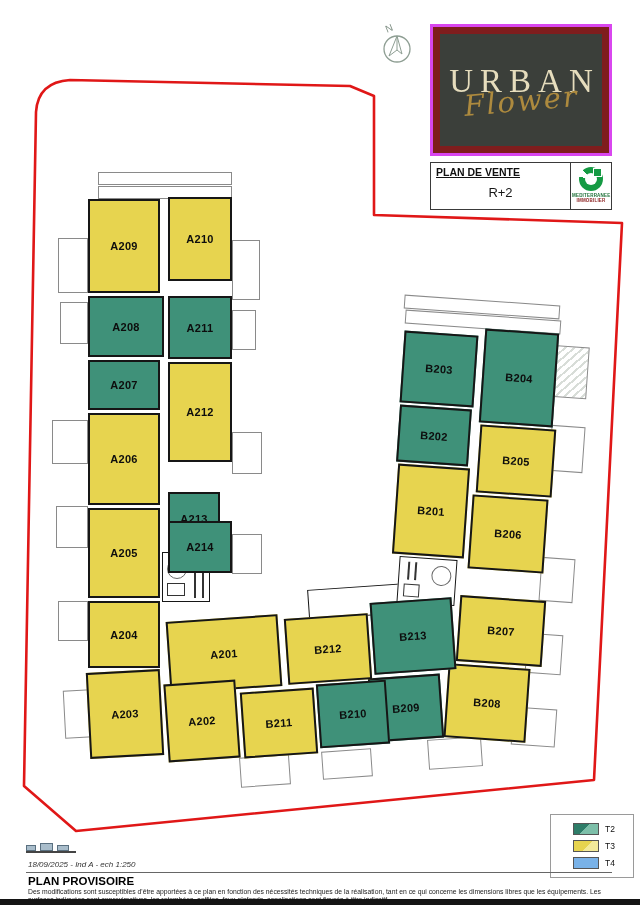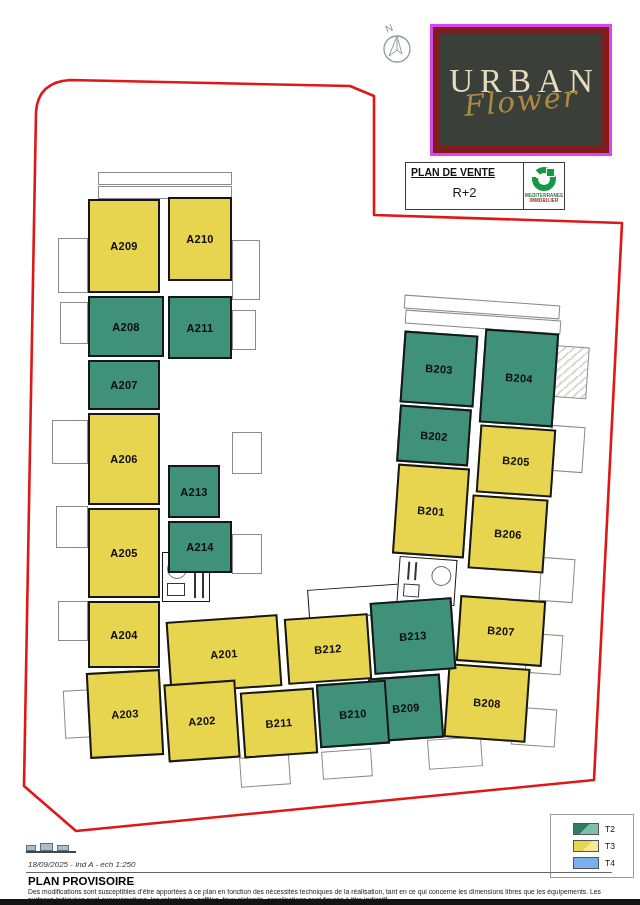--- a/index.html
+++ b/index.html
@@ -23,21 +23,21 @@
   .core .stl{position:absolute;width:1.5px;background:#333;}
   
   .logo-frame{position:absolute;left:430px;top:24px;width:182px;height:132px;background:#7f1d1d;
               border:3px solid #d946ef;box-sizing:border-box;}
   .logo-dark{position:absolute;left:7px;top:7px;right:7px;bottom:7px;background:#3b3f3a;
              display:flex;flex-direction:column;align-items:center;justify-content:center;}
   .logo-urban{font-family:"Liberation Serif",serif;font-size:33px;font-weight:normal;
               letter-spacing:7px;color:#e6ddbd;margin-left:7px;}
   .logo-flower{font-family:"DejaVu Serif",serif;font-style:italic;font-size:29px;color:#ad8a3e;
                margin-top:-16px;transform:rotate(-5deg);letter-spacing:2px;}
-  .titleblock{position:absolute;left:405px;top:162px;width:160px;height:48px;background:#fff;
+  .titleblock{position:absolute;left:430px;top:162px;width:182px;height:48px;background:#fff;
               border:1.3px solid #3a3a3a;box-sizing:border-box;display:flex;}
   .tb-left{flex:1;position:relative;border-right:1.3px solid #3a3a3a;}
   .tb-doc{position:absolute;left:5px;top:3px;font-size:10.5px;font-weight:bold;
           text-decoration:underline;color:#101010;}
   .tb-level{position:absolute;left:0;right:0;top:22px;text-align:center;font-size:13px;color:#171717;}
   .tb-right{width:40px;position:relative;}
   .glogo{position:absolute;left:8px;top:4px;width:24px;height:24px;border-radius:50%;
          background:conic-gradient(#159a43 0 78%, #ffffff 78% 88%, #159a43 88%);}
   .glogo:before{content:"";position:absolute;left:6px;top:6px;width:12px;height:12px;border-radius:50%;background:#fff;}
   .glogo:after{content:"";position:absolute;right:1px;top:1px;width:7px;height:7px;background:#159a43;border:1.5px solid #fff;}
@@ -160,21 +160,24 @@
     </div>
   <div class="u yellow" style="left:88px;top:199px;width:72px;height:94px">
       <span class="ulabel">A209</span>
     </div>
   <div class="u yellow" style="left:168px;top:197px;width:64px;height:84px">
       <span class="ulabel">A210</span>
     </div>
   <div class="u green" style="left:168px;top:296px;width:64px;height:63px">
       <span class="ulabel">A211</span>
     </div>
-  <div class="u green" style="left:168px;top:465px;width:52px;height:53px">
+  <div class="u yellow" style="left:168px;top:362px;width:64px;height:100px">
+      <span class="ulabel">A212</span>
+    </div>
+  <div class="u green" style="left:168px;top:492px;width:52px;height:53px">
       <span class="ulabel">A213</span>
     </div>
   <div class="u green" style="left:168px;top:521px;width:64px;height:52px">
       <span class="ulabel">A214</span>
     </div>
   <div class="u yellow" style="left:395px;top:466px;width:72px;height:90px;transform:rotate(4deg)">
       <span class="ulabel">B201</span>
     </div>
   <div class="u green" style="left:398px;top:407px;width:72px;height:57px;transform:rotate(4deg)">
       <span class="ulabel">B202</span>

